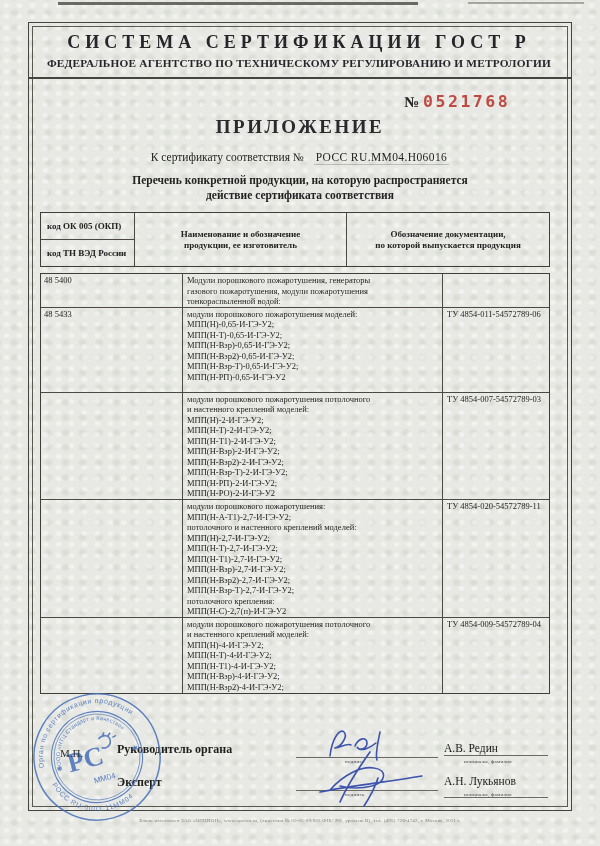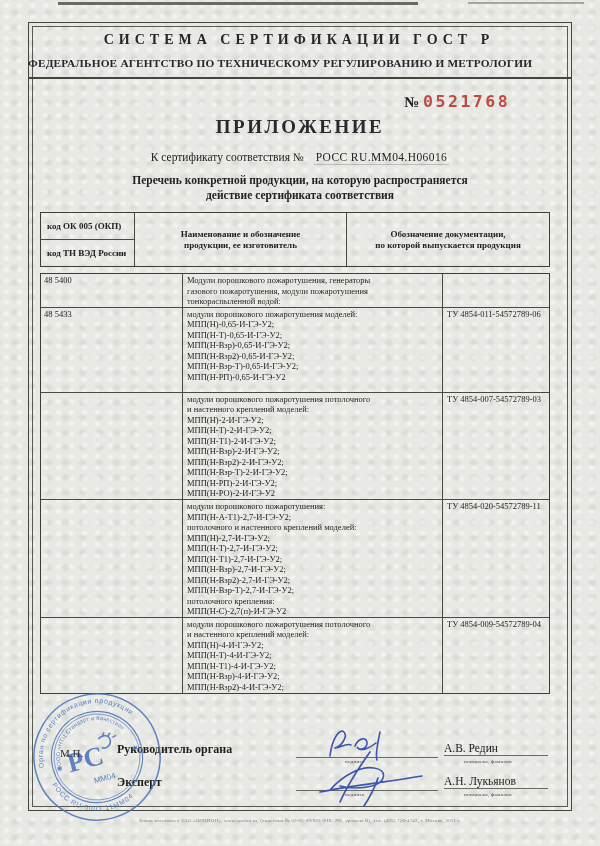--- a/index.html
+++ b/index.html
@@ -13,22 +13,22 @@
   }
   .abs{position:absolute;}
   
   .streak1{left:58px;top:2px;width:360px;height:2.5px;background:#33332e;opacity:.7;}
   .streak2{left:468px;top:2px;width:116px;height:2px;background:#55554e;opacity:.45;}
   
   .frame{left:28px;top:22px;width:542px;height:787px;border:1.6px solid #45453f;}
   .frame-inner{position:absolute;left:3px;top:3px;right:3px;bottom:3px;border:1px solid #59594f;}
   .hdr-line{position:absolute;left:0;top:54px;width:100%;height:1.6px;background:#45453f;}
   
-  .title{left:28px;top:32px;width:542px;text-align:center;font-weight:bold;font-size:14px;letter-spacing:5px;color:#26262a;}
-  .subtitle{left:28px;top:57px;width:542px;font-weight:bold;font-size:11.3px;letter-spacing:.2px;color:#26262a;}
+  .title{left:28px;top:32px;width:542px;text-align:center;font-weight:bold;font-size:18px;letter-spacing:5px;color:#26262a;}
+  .subtitle{left:28px;top:57px;width:542px;text-align:center;font-weight:bold;font-size:11.3px;letter-spacing:.2px;color:#26262a;}
   
   .formnum{left:404px;top:92px;width:140px;white-space:nowrap;font-weight:bold;}
   .formnum .no{font-size:15px;color:#222;}
   .formnum .digits{font-family:"DejaVu Sans Mono",monospace;font-size:16.5px;letter-spacing:2.5px;color:#bf4a42;}
   
   .doctitle{left:0;top:116px;width:600px;text-align:center;font-weight:bold;font-size:19px;letter-spacing:2.5px;color:#2a2a2e;}
   .certline{left:0;top:151px;width:600px;text-align:center;font-size:11.5px;}
   .certline .lbl{font-weight:normal;}
   .certline .val{margin-left:7px;letter-spacing:.4px;border-bottom:1px solid rgba(60,60,60,.25);padding:0 2px 1px 2px;}
   .desc{left:0;width:600px;text-align:center;font-weight:bold;font-size:11.5px;color:#222;}
@@ -51,21 +51,21 @@
   .r0{height:33px;} .r1{height:85px;} .r2{height:108px;} .r3{height:118px;} .r4{height:76px;}
   
   .mp{left:60px;top:747px;font-size:11px;color:#2c2c30;z-index:5;}
   .role1{left:117px;top:742px;font-weight:bold;font-size:12px;}
   .role2{left:117px;top:775px;font-weight:bold;font-size:12px;}
   .sigline1{left:296px;top:737px;width:142px;height:20px;border-bottom:1px solid #6a6a62;}
   .sigline2{left:296px;top:770px;width:142px;height:20px;border-bottom:1px solid #6a6a62;}
   .cap{font-size:5px;color:#44444a;letter-spacing:.3px;}
   .cap-sig1{left:345px;top:759px;} .cap-sig2{left:345px;top:792px;}
   .name1{left:444px;top:742px;width:104px;font-size:11.5px;border-bottom:1px solid #6a6a62;padding-bottom:1px;}
-  .name2{left:444px;top:775px;width:104px;font-size:11.5px;border-bottom:1px solid #6a6a62;padding-bottom:1px;}
+  .name2{left:444px;top:775px;width:104px;font-size:11.5px;border-bottom:1px solid #6a6a62;padding-bottom:10px;}
   .cap-name1{left:464px;top:759px;} .cap-name2{left:464px;top:792px;}
   .sig-svg1{left:322px;top:724px;z-index:4;}
   .sig-svg2{left:308px;top:748px;z-index:4;}
   
   .stamp{left:25px;top:685px;width:144px;height:144px;z-index:3;opacity:.88;}
   
   .fineprint{left:100px;top:818px;width:400px;text-align:center;font-size:5px;color:#80807a;letter-spacing:.2px;}
 </style>
 </head>
 <body>

